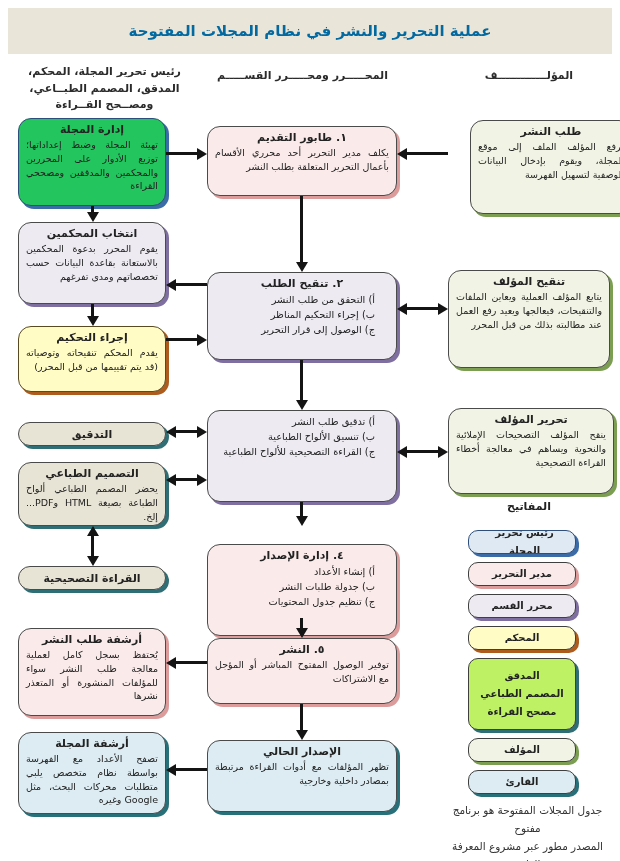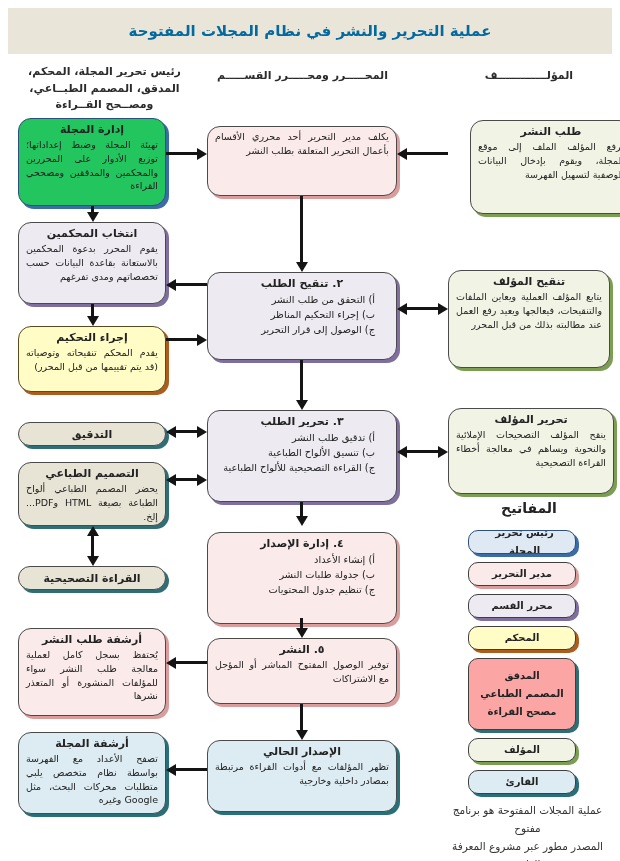--- a/index.html
+++ b/index.html
@@ -22,21 +22,21 @@
 
   .c-blue    {background:#22c55e;border-color:#2e4f7c;box-shadow:3px 3px 0 #3c6ca8;}
   .c-pink    {background:#faebea;border-color:#4a4a4a;box-shadow:3px 3px 0 #dd9c9c;}
   .c-lav     {background:#edeaf2;border-color:#4a4a4a;box-shadow:3px 3px 0 #7e6fa0;}
   .c-yellow  {background:#fffcc6;border-color:#5a4a22;box-shadow:3px 3px 0 #ae5b1e;}
   .c-beige   {background:#e8e4d5;border-color:#4a4a4a;box-shadow:3px 3px 0 #2e6e74;}
   .c-green   {background:#f1f4e4;border-color:#4a4a4a;box-shadow:3px 3px 0 #7c9e53;}
   .c-lblue   {background:#dcecf2;border-color:#4a4a4a;box-shadow:3px 3px 0 #27707a;}
 
   
-  .legend-title{position:absolute;font-size:14px;font-weight:bold;color:#222;text-align:center;}
+  .legend-title{position:absolute;font-size:11px;font-weight:bold;color:#222;text-align:center;}
   .lgd{border-radius:10px;display:flex;align-items:center;justify-content:center;font-size:10px;
     font-weight:bold;color:#222;text-align:center;line-height:1.8;}
 
   
   .footer{position:absolute;text-align:center;font-size:10.5px;color:#333;line-height:1.7;}
 
   
   .ar{position:absolute;background:#141414;}
   .ar.h{height:3px;}
   .ar.v{width:3px;}
@@ -67,35 +67,35 @@
   <div class="box c-green" style="left:448px;top:270px;width:162px;height:98px;">
     <div class="btitle">تنقيح المؤلف</div>
     <div class="bbody">يتابع المؤلف العملية ويعاين الملفات والتنقيحات، فيعالجها ويعيد رفع العمل عند مطالبته بذلك من قبل المحرر</div>
   </div>
   <div class="box c-green" style="left:448px;top:408px;width:166px;height:86px;">
     <div class="btitle">تحرير المؤلف</div>
     <div class="bbody">ينقح المؤلف التصحيحات الإملائية والنحوية ويساهم في معالجة أخطاء القراءة التصحيحية</div>
   </div>
 
   <div class="box c-pink" style="left:207px;top:126px;width:190px;height:70px;">
+    <div class="btitle">١. طابور التقديم</div>
     <div class="bbody">يكلف مدير التحرير أحد محرري الأقسام بأعمال التحرير المتعلقة بطلب النشر</div>
   </div>
   <div class="box c-lav" style="left:207px;top:272px;width:190px;height:88px;">
     <div class="btitle">٢. تنقيح الطلب</div>
     <div class="bitem">أ)  التحقق من طلب النشر</div>
     <div class="bitem">ب)  إجراء التحكيم المناظر</div>
     <div class="bitem">ج)  الوصول إلى قرار التحرير</div>
   </div>
   <div class="box c-lav" style="left:207px;top:410px;width:190px;height:92px;">
-    <div class="btitle">٣. تحرير الطلب</div>
     <div class="bitem">أ)  تدقيق طلب النشر</div>
     <div class="bitem">ب)  تنسيق الألواح الطباعية</div>
     <div class="bitem">ج)  القراءة التصحيحية للألواح الطباعية</div>
   </div>
-  <div class="box c-pink" style="left:207px;top:532px;width:190px;height:92px;">
+  <div class="box c-pink" style="left:207px;top:544px;width:190px;height:92px;">
     <div class="btitle">٤. إدارة الإصدار</div>
     <div class="bitem">أ)  إنشاء الأعداد</div>
     <div class="bitem">ب)  جدولة طلبات النشر</div>
     <div class="bitem">ج)  تنظيم جدول المحتويات</div>
   </div>
   <div class="box c-pink" style="left:207px;top:638px;width:190px;height:66px;">
     <div class="btitle">٥. النشر</div>
     <div class="bbody">توفير الوصول المفتوح المباشر أو المؤجل مع الاشتراكات</div>
   </div>
   <div class="box c-lblue" style="left:207px;top:740px;width:190px;height:72px;">
@@ -140,34 +140,34 @@
   </div>
   <div class="box lgd" style="left:468px;top:562px;width:108px;height:24px;background:#faebea;box-shadow:3px 3px 0 #dd9c9c;">
     <span>مدير التحرير</span>
   </div>
   <div class="box lgd" style="left:468px;top:594px;width:108px;height:24px;background:#edeaf2;box-shadow:3px 3px 0 #7e6fa0;">
     <span>محرر القسم</span>
   </div>
   <div class="box lgd" style="left:468px;top:626px;width:108px;height:24px;background:#fffcc6;box-shadow:3px 3px 0 #ae5b1e;">
     <span>المحكم</span>
   </div>
-  <div class="box lgd" style="left:468px;top:658px;width:108px;height:72px;background:#fca5a5;box-shadow:3px 3px 0 #2e6e74;flex-direction:column;align-items:center;">
+  <div class="box lgd" style="left:468px;top:658px;width:108px;height:72px;background:#bef264;box-shadow:3px 3px 0 #2e6e74;flex-direction:column;align-items:center;">
     <span>المدقق</span>
     <span>المصمم الطباعي</span>
     <span>مصحح القراءة</span>
   </div>
   <div class="box lgd" style="left:468px;top:738px;width:108px;height:24px;background:#f1f4e4;box-shadow:3px 3px 0 #7c9e53;">
     <span>المؤلف</span>
   </div>
   <div class="box lgd" style="left:468px;top:770px;width:108px;height:24px;background:#dcecf2;box-shadow:3px 3px 0 #27707a;">
     <span>القارئ</span>
   </div>
 
   <div class="footer" style="left:440px;top:802px;width:175px;">
-    <div>عملية المجلات المفتوحة هو برنامج مفتوح</div>
+    <div>جدول المجلات المفتوحة هو برنامج مفتوح</div>
     <div>المصدر مطور عبر مشروع المعرفة العامة</div>
 
   </div>
 
   <div class="ar h end-r" style="left:166px;top:152px;width:32px;"></div>
   <div class="ar h end-l" style="left:406px;top:152px;width:42px;"></div>
   <div class="ar v end-d" style="left:300px;top:196px;height:67px;"></div>
   <div class="ar v end-d" style="left:91px;top:206px;height:7px;"></div>
   <div class="ar h end-l" style="left:175px;top:283px;width:32px;"></div>
   <div class="ar v end-d" style="left:91px;top:304px;height:13px;"></div>

